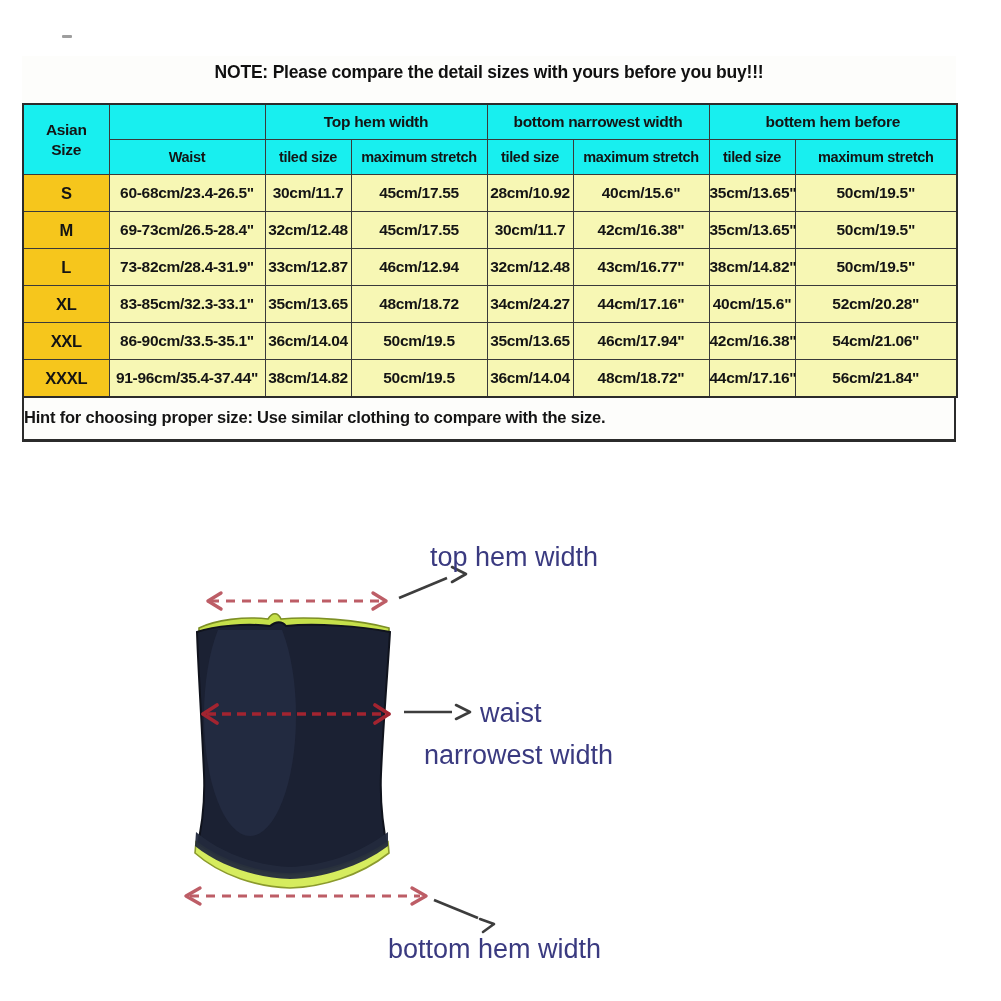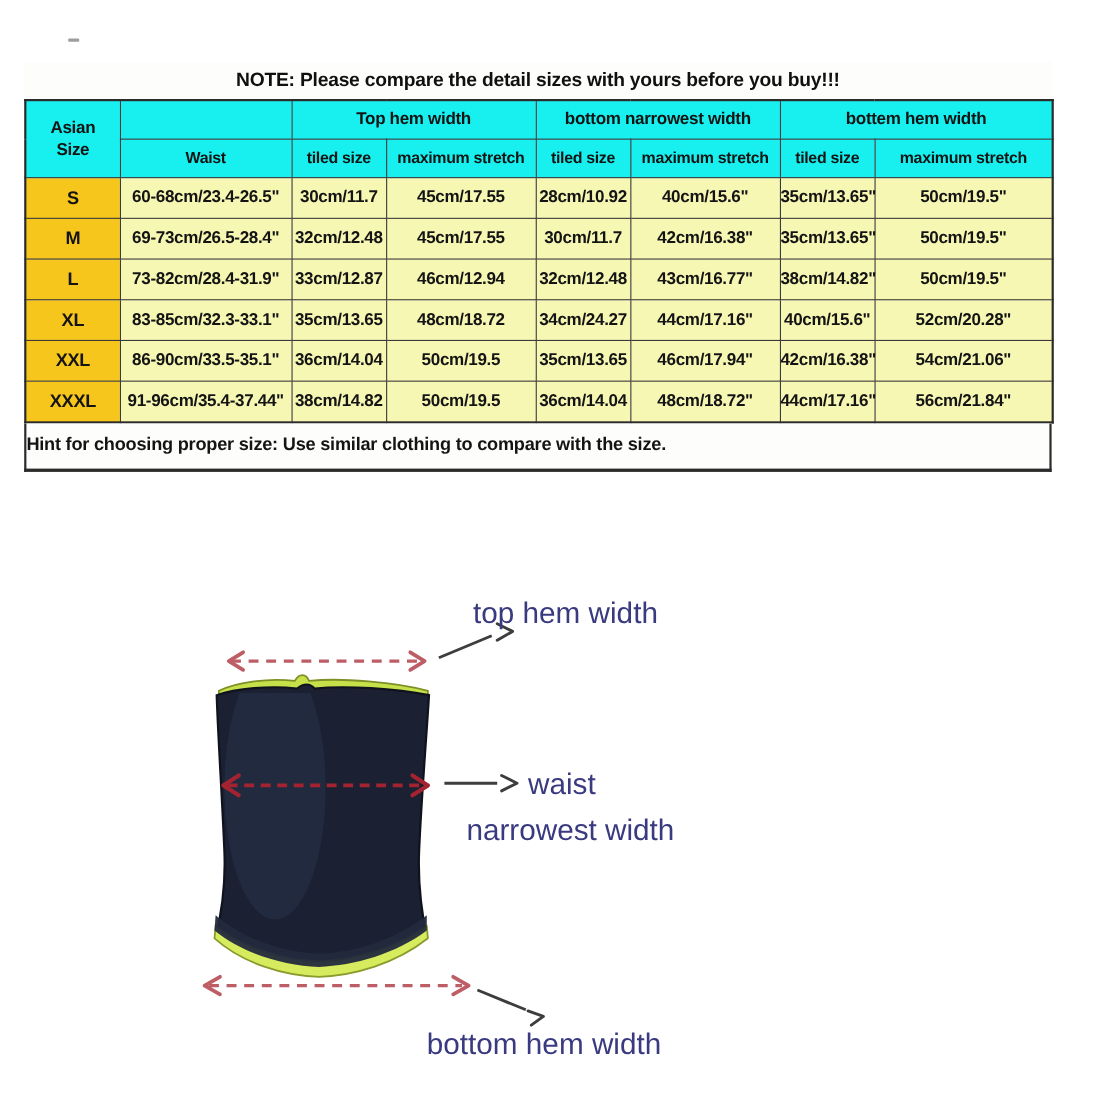--- a/index.html
+++ b/index.html
@@ -43,21 +43,21 @@
     width: 934px;
   }
 
   .note-bar {
     background: #fdfdfb;
     text-align: center;
     font-size: 17.5px;
     font-weight: bold;
     color: #101010;
     letter-spacing: -0.2px;
-    padding: 6px 0 7px 0;
+    padding: 6px 0 20px 0;
     white-space: nowrap;
   }
 
   table.size-table {
     border-collapse: collapse;
     table-layout: fixed;
     width: 934px;
     border: 2px solid #2b2b2b;
   }
   table.size-table td,
@@ -169,21 +169,21 @@
       </colgroup>
       <thead>
         <tr>
           <th class="hd-asian" rowspan="2">
             <span class="ln">Asian</span>
             <span class="ln">Size</span>
           </th>
           <th class="hd" rowspan="1"></th>
           <th class="hd" colspan="2">Top hem width</th>
           <th class="hd" colspan="2">bottom narrowest width</th>
-          <th class="hd" colspan="2">bottem hem width</th>
+          <th class="hd" colspan="2">bottem hem before</th>
         </tr>
         <tr>
           <th class="hd-sub">Waist</th>
           <th class="hd-sub">tiled size</th>
           <th class="hd-sub">maximum stretch</th>
           <th class="hd-sub">tiled size</th>
           <th class="hd-sub">maximum stretch</th>
           <th class="hd-sub">tiled size</th>
           <th class="hd-sub">maximum stretch</th>
         </tr>

